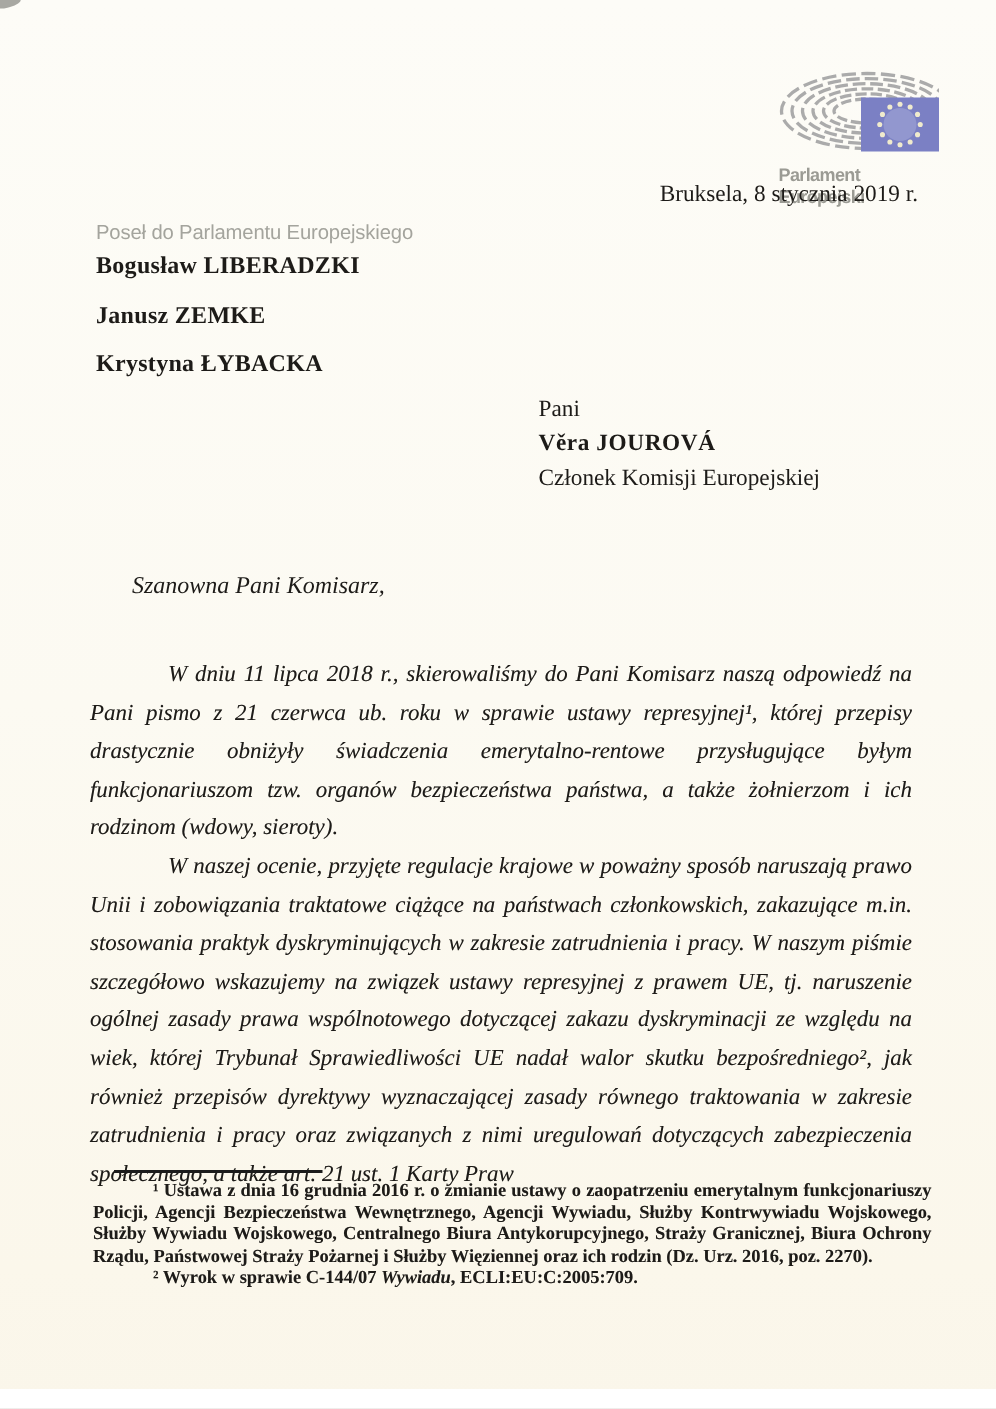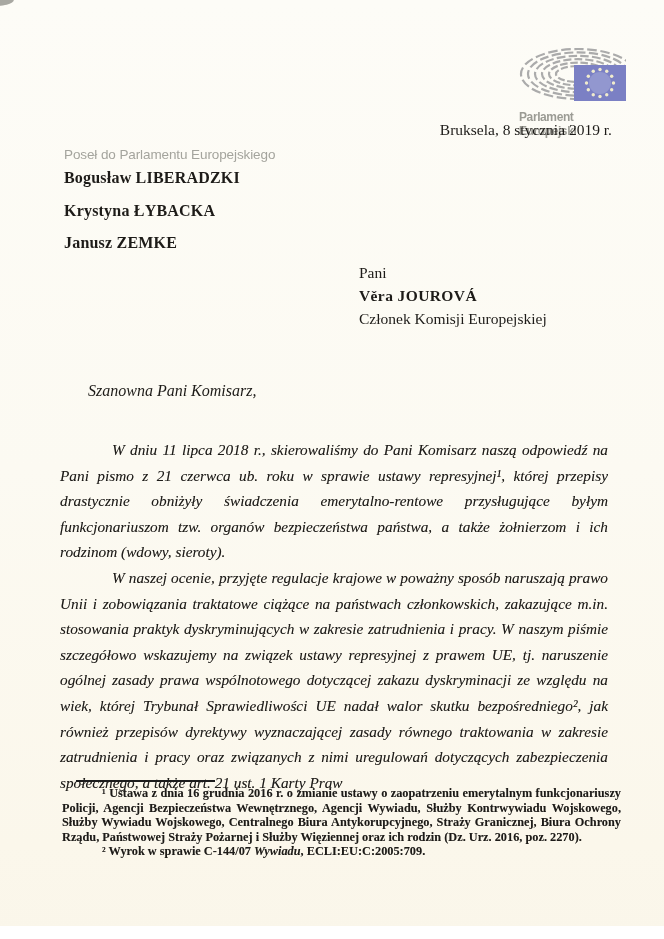--- a/index.html
+++ b/index.html
@@ -91,22 +91,22 @@
       </g>
     </g>
   </svg>
   <div class="logo-caption">Parlament Europejski</div>
 
   <div class="dateline">Bruksela, 8 stycznia 2019 r.</div>
 
   <div class="sender">
     <div class="sender-role">Poseł do Parlamentu Europejskiego</div>
     <div class="sender-name">Bogusław LIBERADZKI</div>
+    <div class="sender-name">Janusz ZEMKE</div>
     <div class="sender-name">Krystyna ŁYBACKA</div>
-    <div class="sender-name">Janusz ZEMKE</div>
   </div>
 
   <div class="recipient">
     <div>Pani</div>
     <div class="recipient-name">Věra JOUROVÁ</div>
     <div>Członek Komisji Europejskiej</div>
   </div>
 
   <div class="greeting">Szanowna Pani Komisarz,</div>
 

